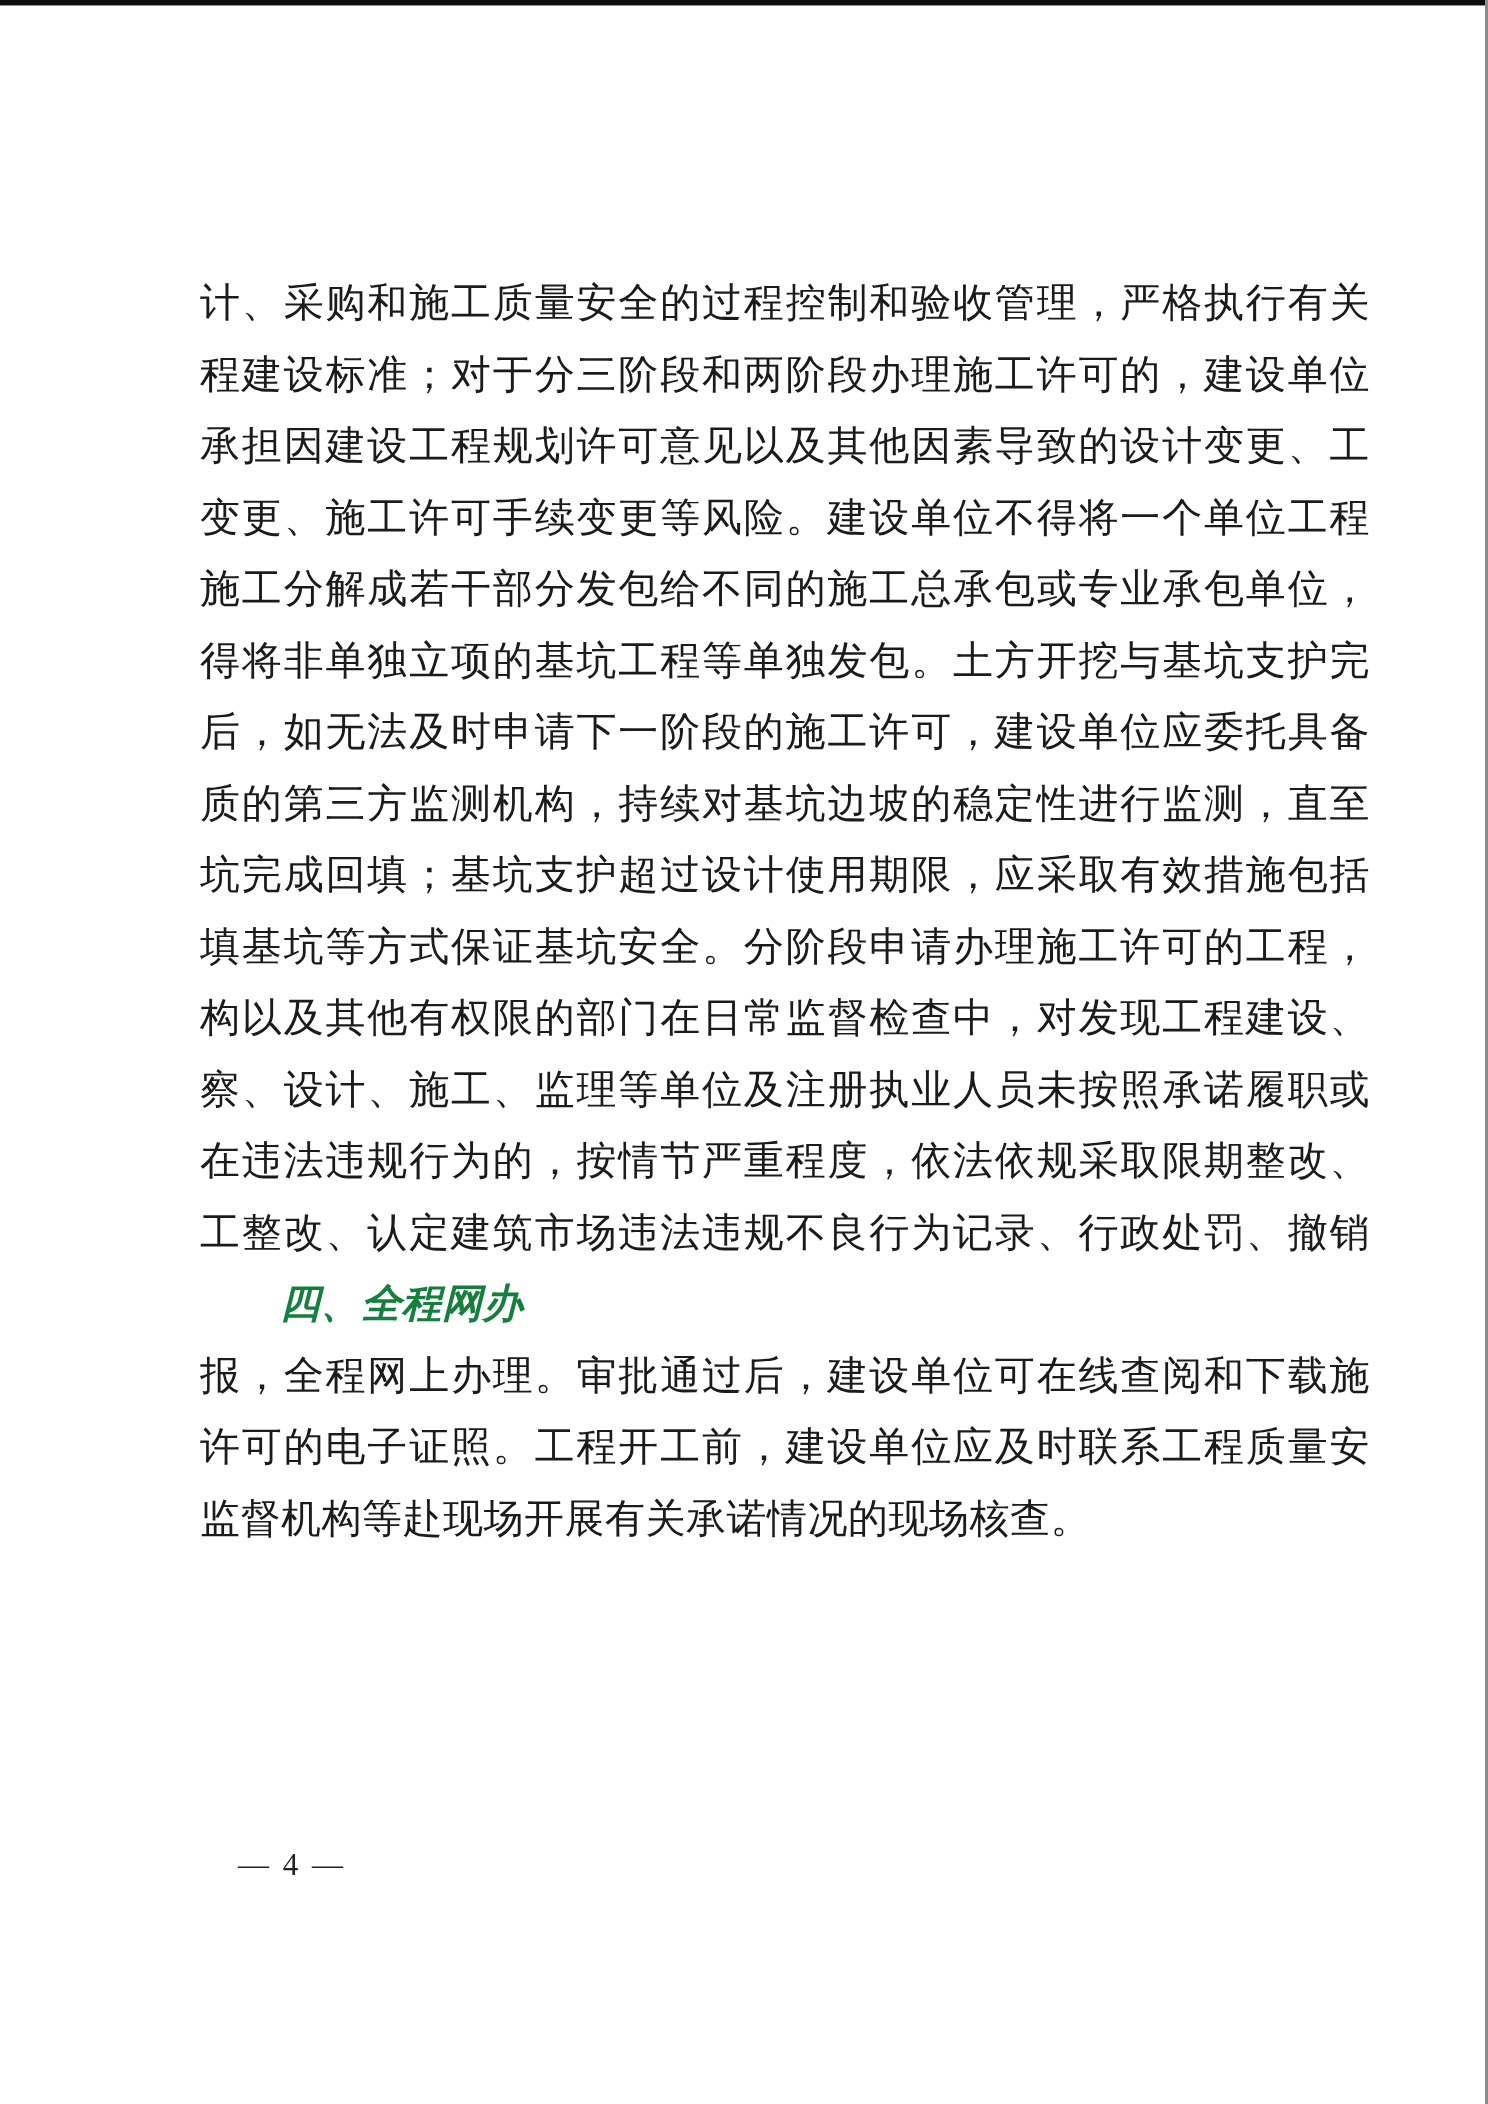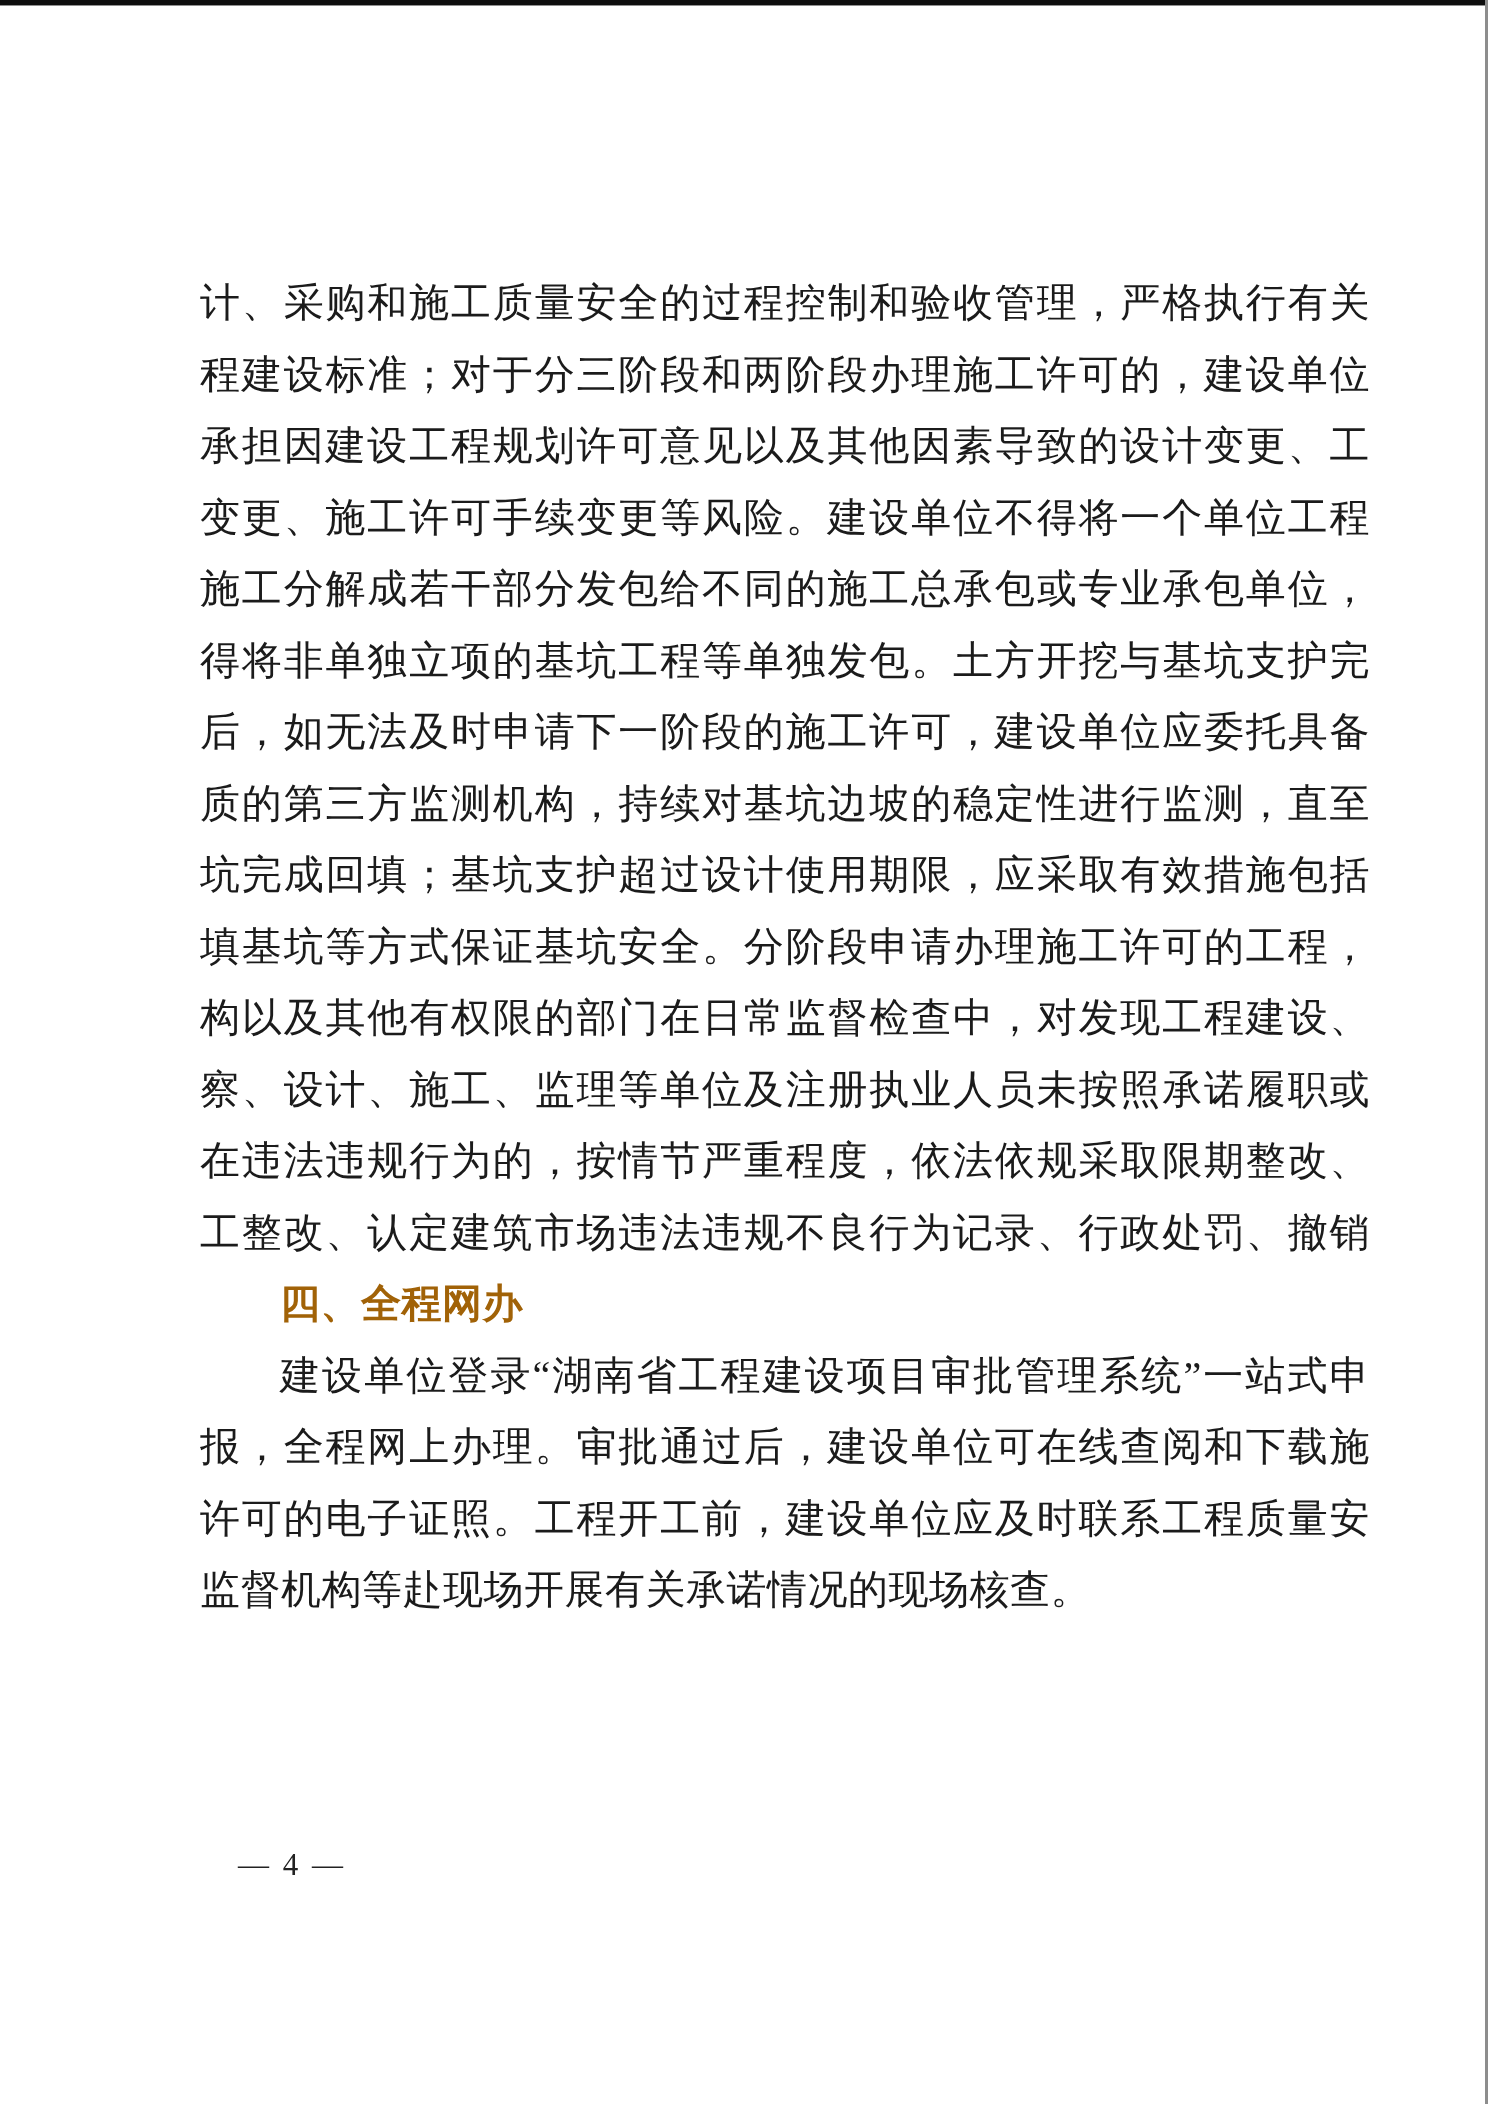--- a/index.html
+++ b/index.html
@@ -40,21 +40,22 @@
     letter-spacing: 0.5px;
   }
   .fill {
     text-align: justify;
     text-align-last: justify;
   }
   .indent { text-indent: 80px; }
   .heading {
     font-family: "Liberation Sans", "DejaVu Sans", sans-serif;
     font-weight: 700;
-    color: #a16207;
+    color: #15803d;
+    font-style: italic;
   }
   .page-number {
     position: absolute;
     left: 238px;
     top: 1843px;
     font-size: 31px;
     line-height: 44px;
     letter-spacing: 3px;
     color: #222222;
     font-family: "Liberation Serif", "DejaVu Serif", serif;
@@ -80,20 +81,19 @@
     <div class="line fill">坑完成回填；基坑支护超过设计使用期限，应采取有效措施包括回</div>
     <div class="line fill">填基坑等方式保证基坑安全。分阶段申请办理施工许可的工程，应</div>
 
     <div class="line fill">构以及其他有权限的部门在日常监督检查中，对发现工程建设、勘</div>
     <div class="line fill">察、设计、施工、监理等单位及注册执业人员未按照承诺履职或存</div>
     <div class="line fill">在违法违规行为的，按情节严重程度，依法依规采取限期整改、停</div>
     <div class="line fill">工整改、认定建筑市场违法违规不良行为记录、行政处罚、撤销施</div>
 
     <div class="line heading indent">四、全程网办</div>
 
-    <div class="line fill indent">建设单位登录“湖南省工程建设项目审批管理系统”一站式申</div>
     <div class="line fill">报，全程网上办理。审批通过后，建设单位可在线查阅和下载施工</div>
     <div class="line fill">许可的电子证照。工程开工前，建设单位应及时联系工程质量安全</div>
     <div class="line">监督机构等赴现场开展有关承诺情况的现场核查。</div>
   </div>
 
   <div class="page-number">— 4 —</div>
 </div>
 
 </body></html>

